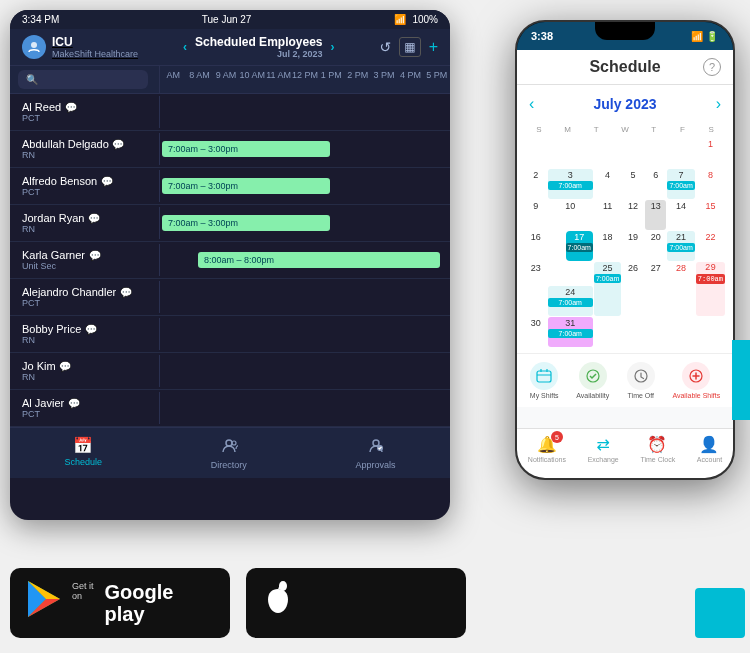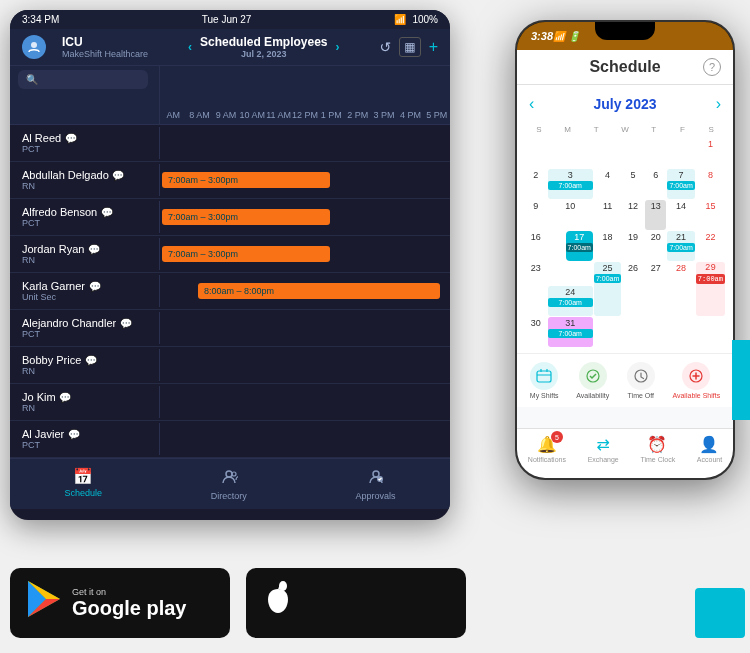--- a/index.html
+++ b/index.html
@@ -50,21 +50,22 @@
       padding: 6px 12px;
       display: flex;
       align-items: center;
       justify-content: space-between;
       border-bottom: 1px solid #2a3050;
     }
 
     .tablet-logo {
       display: flex;
       align-items: center;
-      gap: 16px;
+      gap: 6px;
+      text-decoration: underline;
     }
 
     .tablet-logo-icon {
       width: 24px;
       height: 24px;
       background: #4a90d9;
       border-radius: 50%;
       display: flex;
       align-items: center;
       justify-content: center;
@@ -152,21 +153,21 @@
     .shift-bar-container {
       flex: 1;
       padding: 4px 4px;
       position: relative;
       height: 36px;
       display: flex;
       align-items: center;
     }
 
     .shift-bar {
-      background: #f97316;
+      background: #86efac;
       border-radius: 3px;
       padding: 3px 6px;
       font-size: 9px;
       color: #004455;
       font-weight: 500;
       white-space: nowrap;
       position: absolute;
     }
 
     
@@ -203,28 +204,28 @@
       width: 220px;
       height: 460px;
       background: #000000;
       border-radius: 30px;
       overflow: hidden;
       box-shadow: 0 10px 40px rgba(0,0,0,0.5);
       border: 2px solid #333;
     }
 
     .phone-notch {
-      background: #a16207;
+      background: #0c4a6e;
       height: 28px;
       display: flex;
       align-items: center;
+      justify-content: space-between;
       padding: 4px 14px;
       position: relative;
       z-index: 10;
-      font-style: italic;
     }
 
     .phone-notch-center {
       width: 60px;
       height: 18px;
       background: #000;
       border-radius: 0 0 12px 12px;
       position: absolute;
       left: 50%;
       transform: translateX(-50%);
@@ -437,21 +438,21 @@
       height: 70px;
     }
 
     .app-btn-icon {
       font-size: 36px;
       color: white;
     }
 
     .app-btn-text {
       display: flex;
-      flex-direction: column;
+      flex-direction: row;
     }
 
     .app-btn-small {
       font-size: 9px;
       color: #cccccc;
     }
 
     .app-btn-large {
       font-size: 20px;
       font-weight: 600;
@@ -487,21 +488,20 @@
       flex: 1;
       display: flex;
     }
 
     .time-header-cell {
       flex: 1;
       text-align: center;
       color: #8899bb;
       font-size: 9px;
       padding: 4px 0;
-      margin-top: 40px;
     }
   </style>
 </head>
 <body>
 
 <div class="main-container">
 
   <div class="cyan-bottom-right"></div>
 
   <div class="tablet">
@@ -526,21 +526,21 @@
         <div>
           <div class="tablet-logo-text">ICU</div>
           <div class="tablet-logo-subtitle">MakeShift Healthcare</div>
         </div>
       </div>
 
       <div class="tablet-nav-center">
         <span style="color:#00bcd4;cursor:pointer;">‹</span>
         <div>
           <div style="text-align:center;font-size:12px;">Scheduled Employees</div>
-          <div style="text-align:center;font-size:9px;color:#8899bb;">Jul 2, 2023</div>
+          <div style="text-align:right;font-size:9px;color:#8899bb;">Jul 2, 2023</div>
         </div>
         <span style="color:#00bcd4;cursor:pointer;">›</span>
       </div>
 
       <div class="tablet-nav-actions">
         <span style="cursor:pointer;">↺</span>
         <span style="cursor:pointer;font-size:12px;border:1px solid #555;padding:2px 4px;border-radius:3px;">▦</span>
         <span style="cursor:pointer;font-size:16px;color:#00bcd4;">+</span>
       </div>
     </div>

